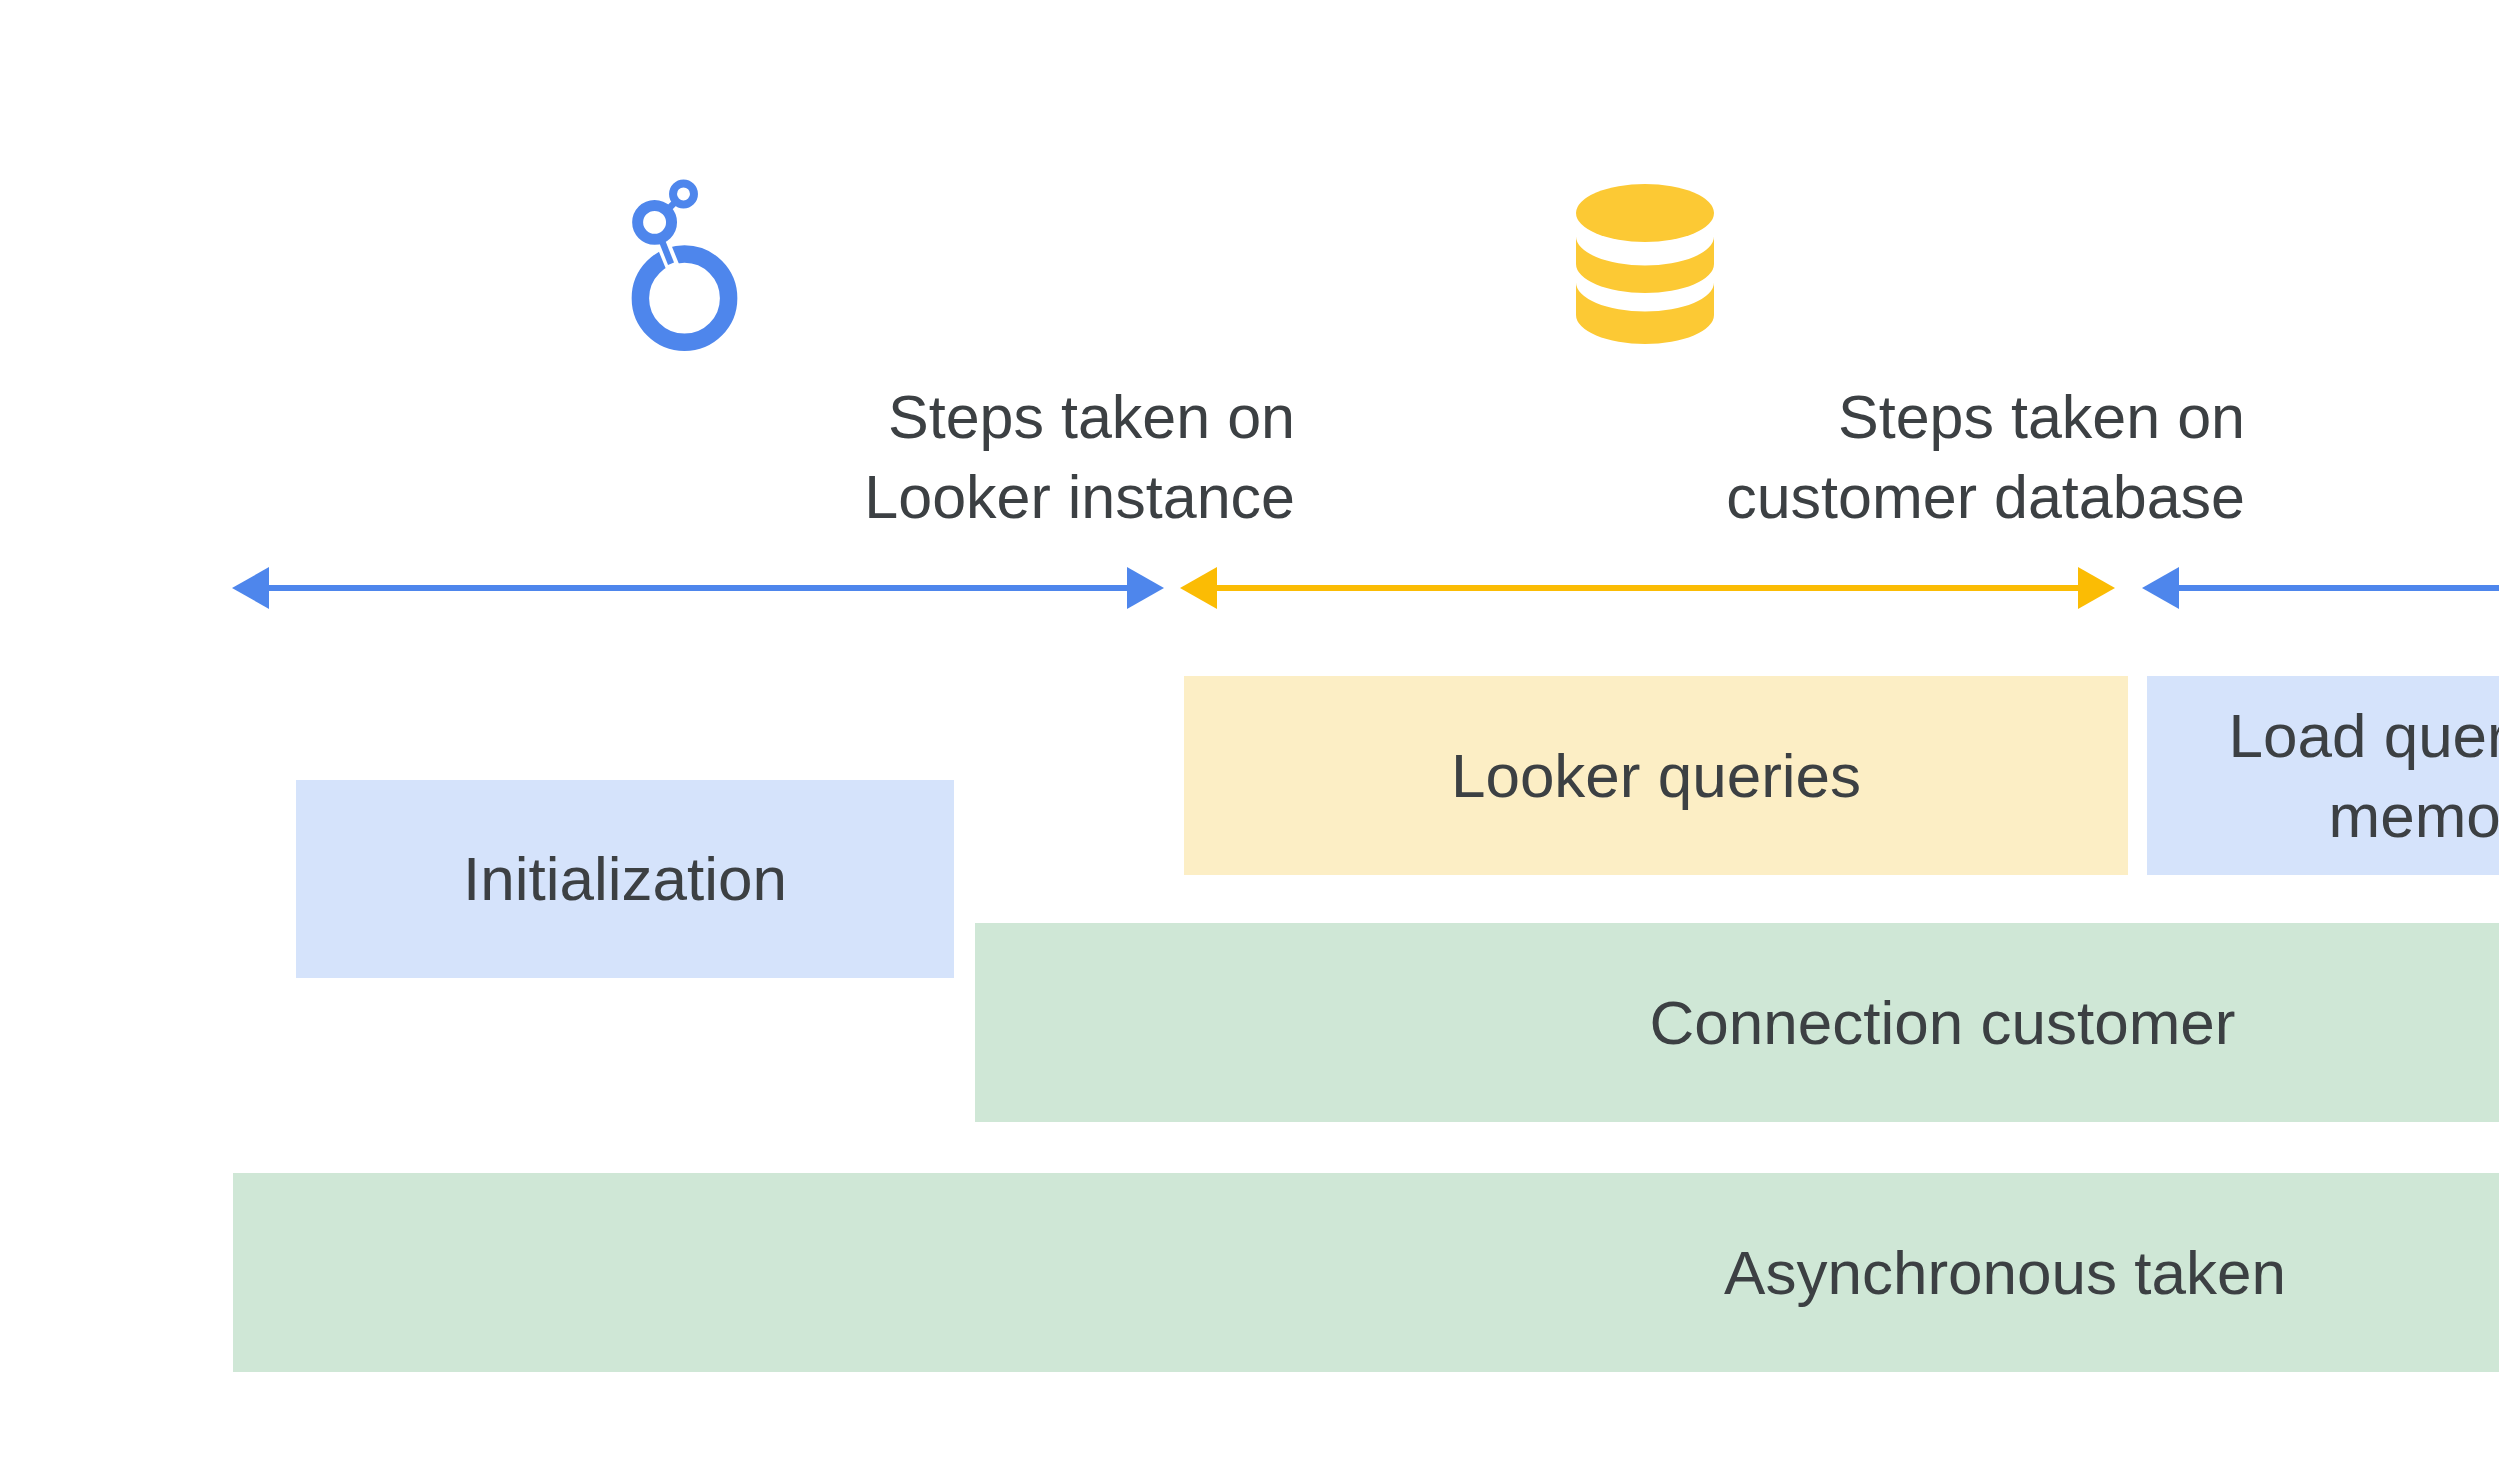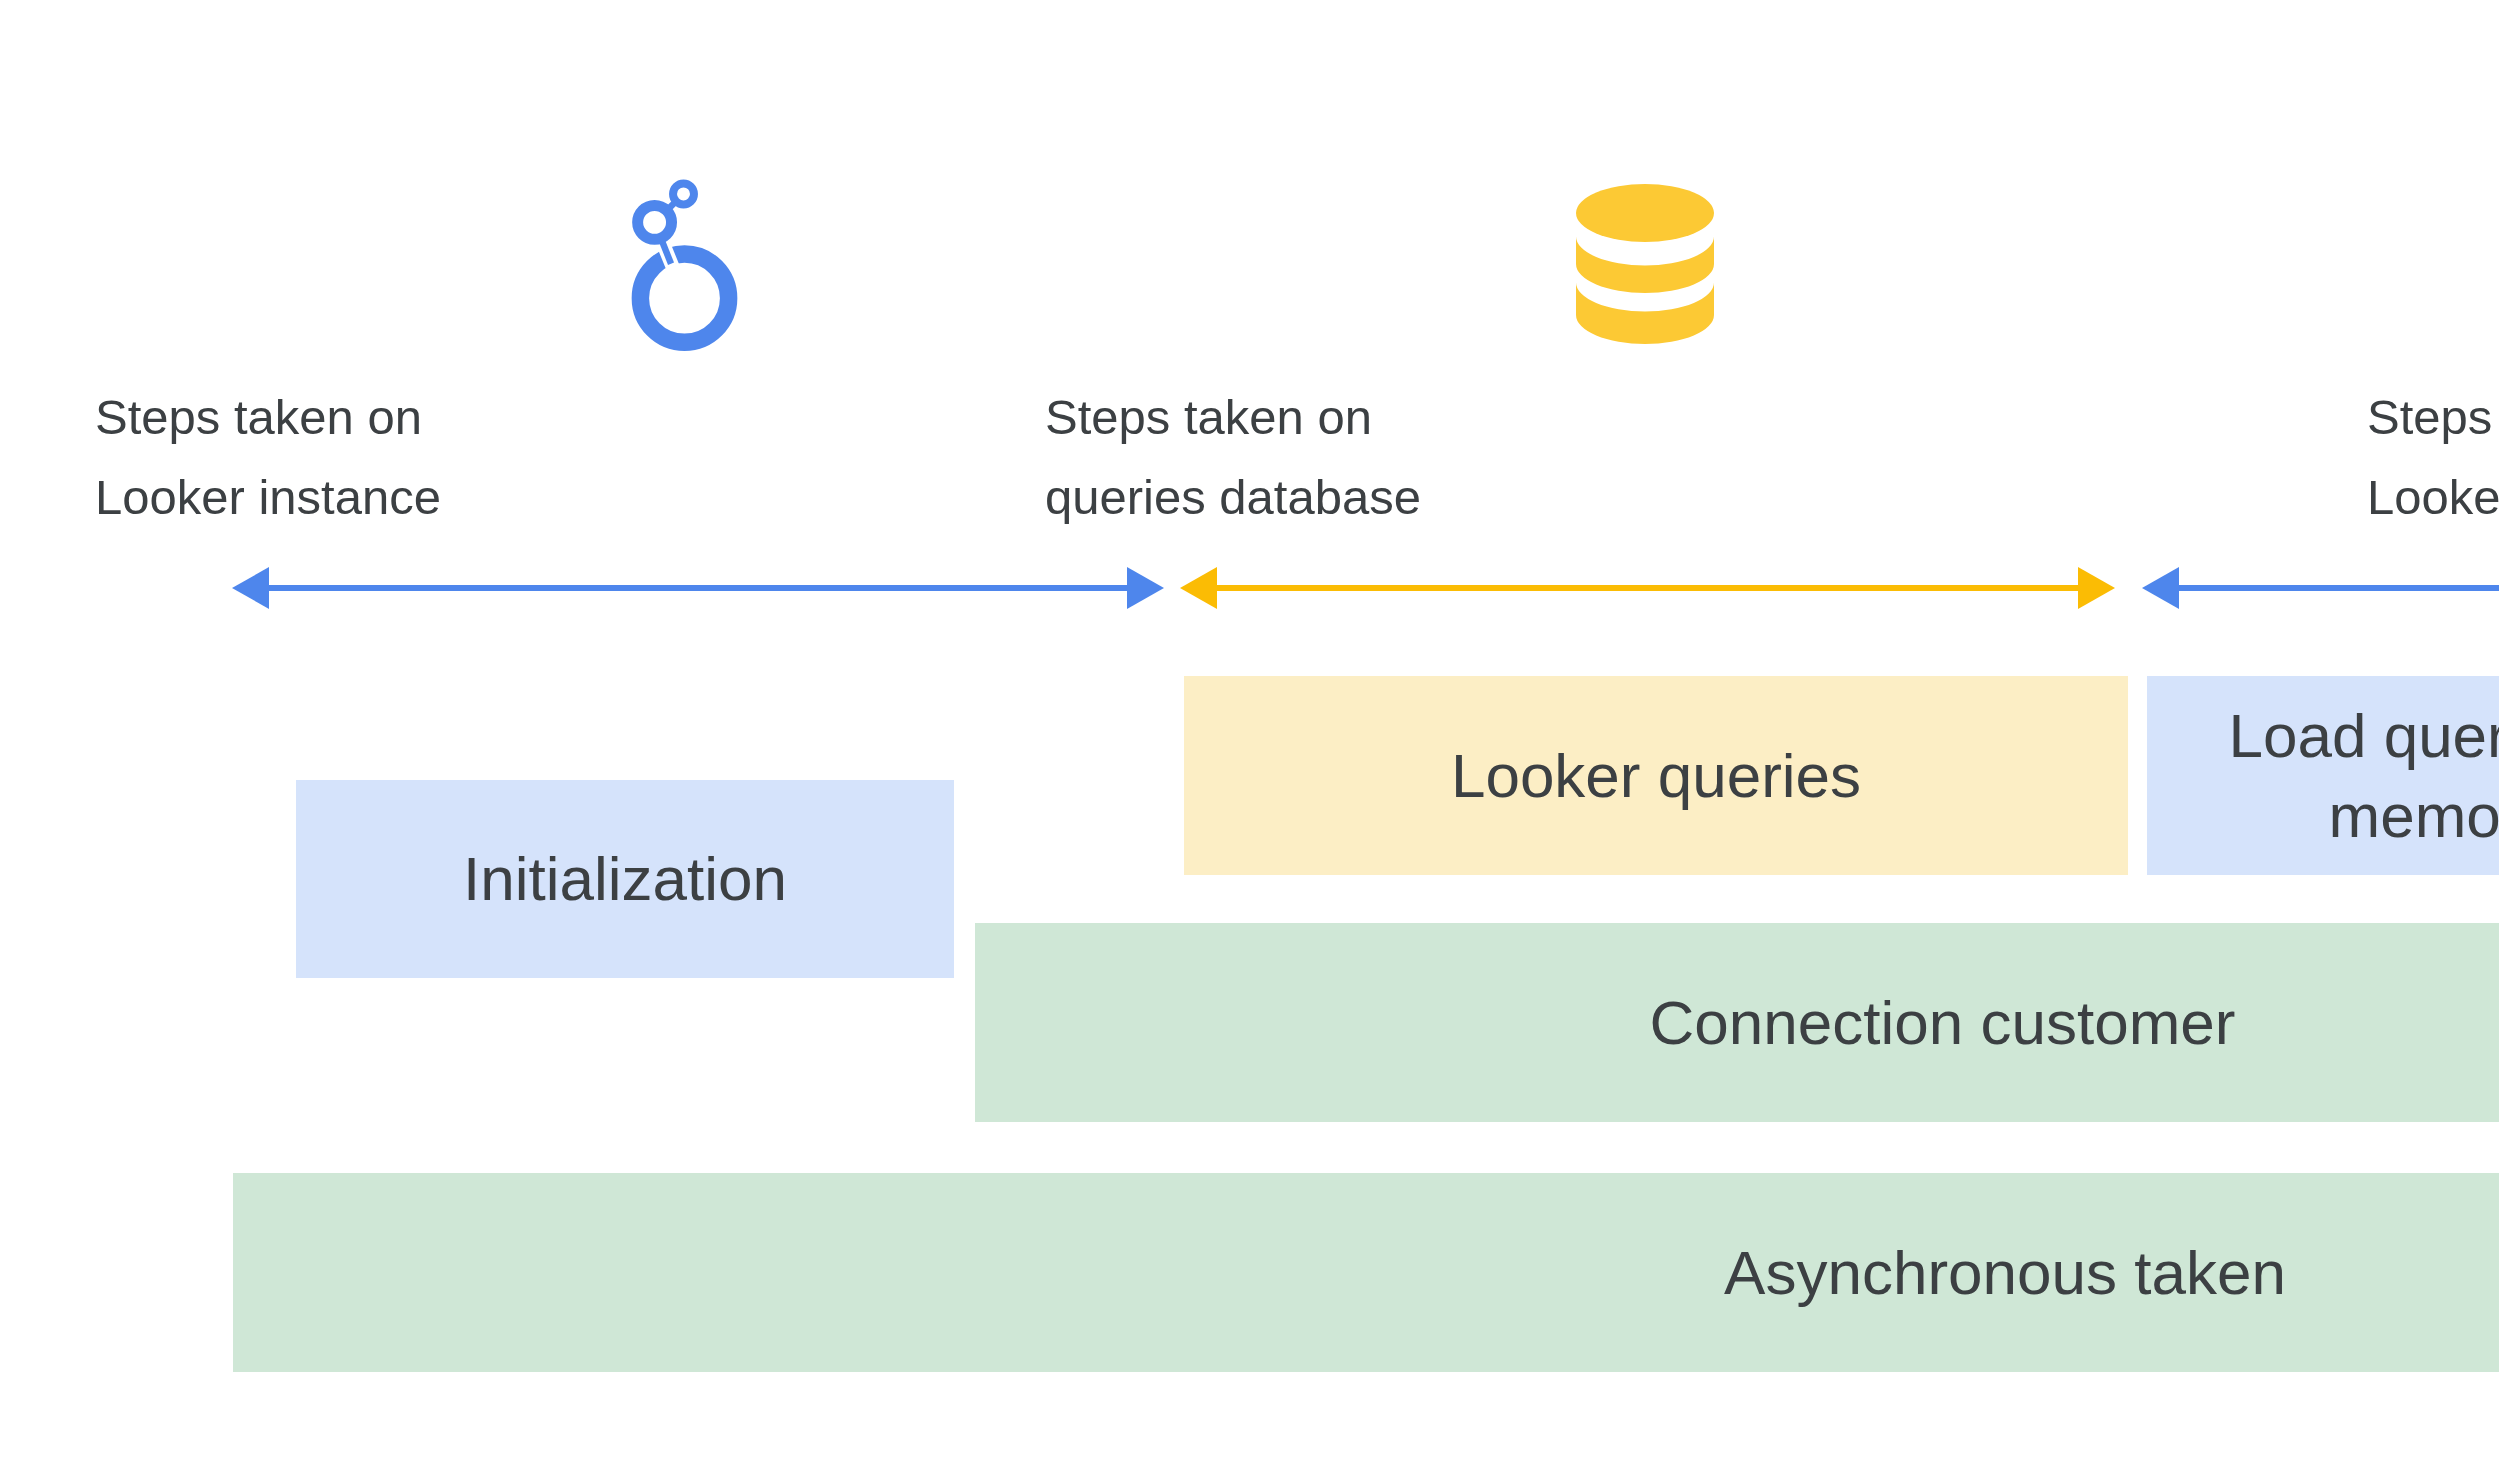--- a/index.html
+++ b/index.html
@@ -9,22 +9,22 @@
     background:var(--background,#ffffff);
     font-family:"Liberation Sans",sans-serif;
     overflow:hidden;
   }
   
   .hdr-icon{position:absolute;}
   .hdr-label{
     position:absolute;
     top:377px;
     width:1200px;
-    text-align:left;
-    font-size:49px;
+    text-align:right;
+    font-size:61px;
     line-height:80px;
     color:var(--text,#3c4043);
     white-space:nowrap;
   }
   
   .arrow{position:absolute;top:585px;height:6px;}
   .arrow.blue{background:var(--accent-blue,#4e86ec);color:var(--accent-blue,#4e86ec);}
   .arrow.yellow{background:var(--accent-yellow,#fbbc04);color:var(--accent-yellow,#fbbc04);}
   .head{position:absolute;width:0;height:0;top:-18px;
         border-top:21px solid transparent;border-bottom:21px solid transparent;}
@@ -78,21 +78,21 @@
       <ellipse cx="138" cy="58" rx="138" ry="58" fill="var(--icon-yellow,#fcc934)"></ellipse>
     </svg>
   </div>
 
   <div class="hdr-label label-1">
     <div>Steps taken on</div>
     <div>Looker instance</div>
   </div>
   <div class="hdr-label label-2">
     <div>Steps taken on</div>
-    <div>queries database</div>
+    <div>customer database</div>
   </div>
   <div class="hdr-label label-3">
     <div>Steps taken on</div>
     <div>Looker instance</div>
   </div>
 
   <div class="arrow blue" style="left:269px;width:858px;">
     <div class="head left"></div>
     <div class="head right"></div>
   </div>

